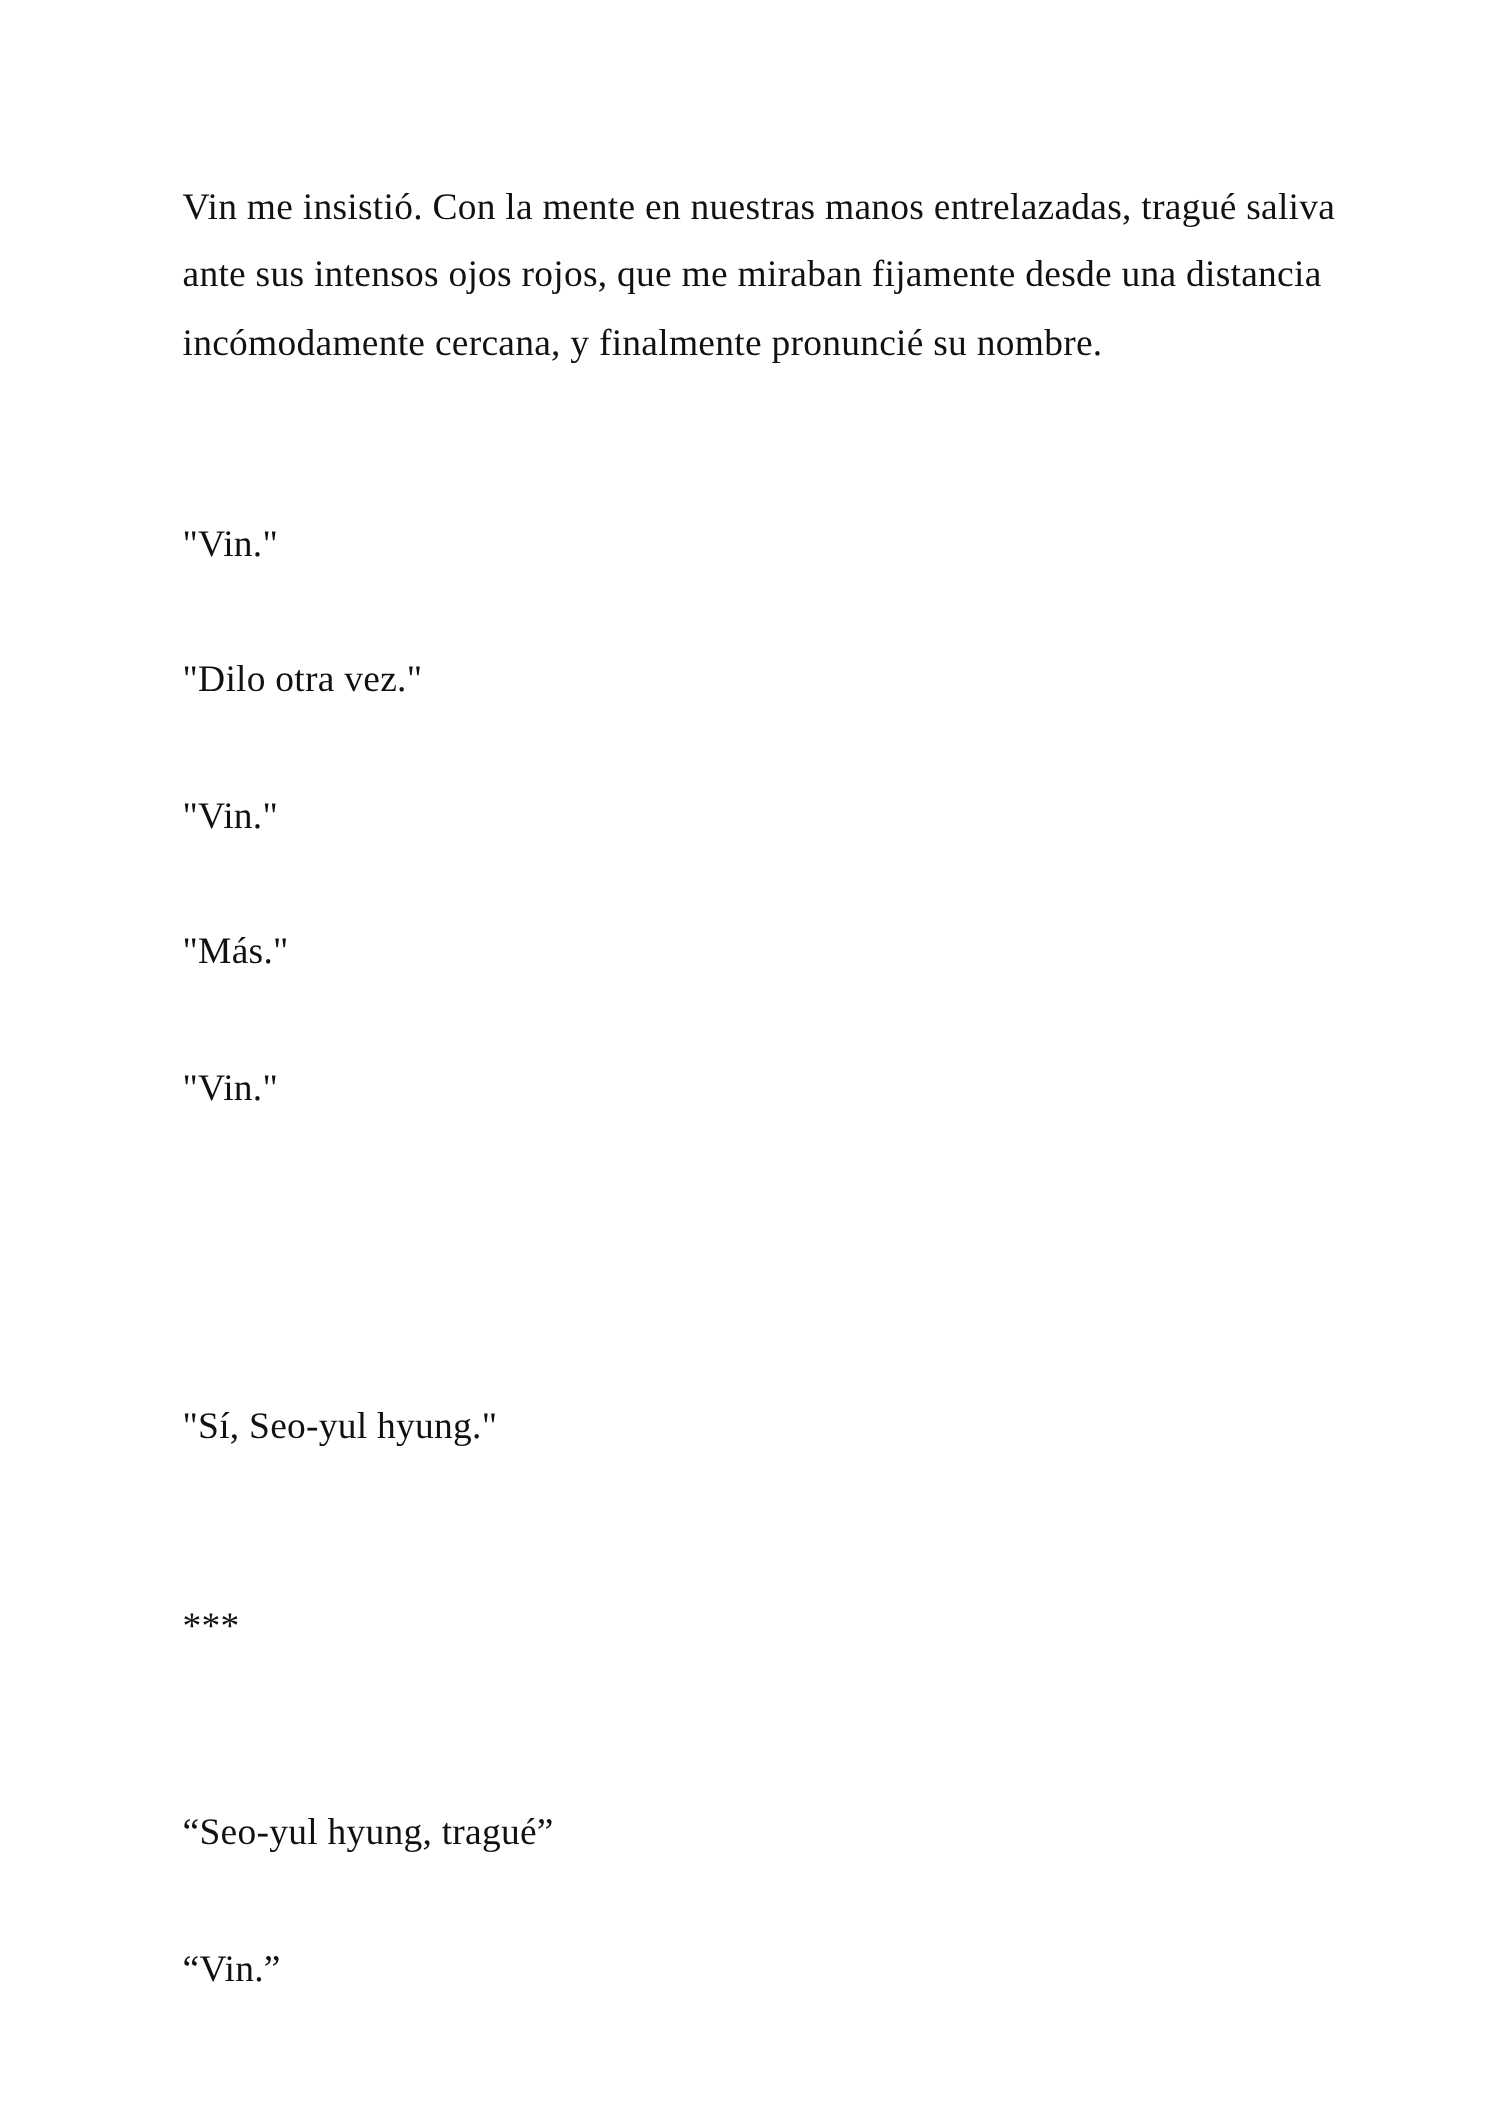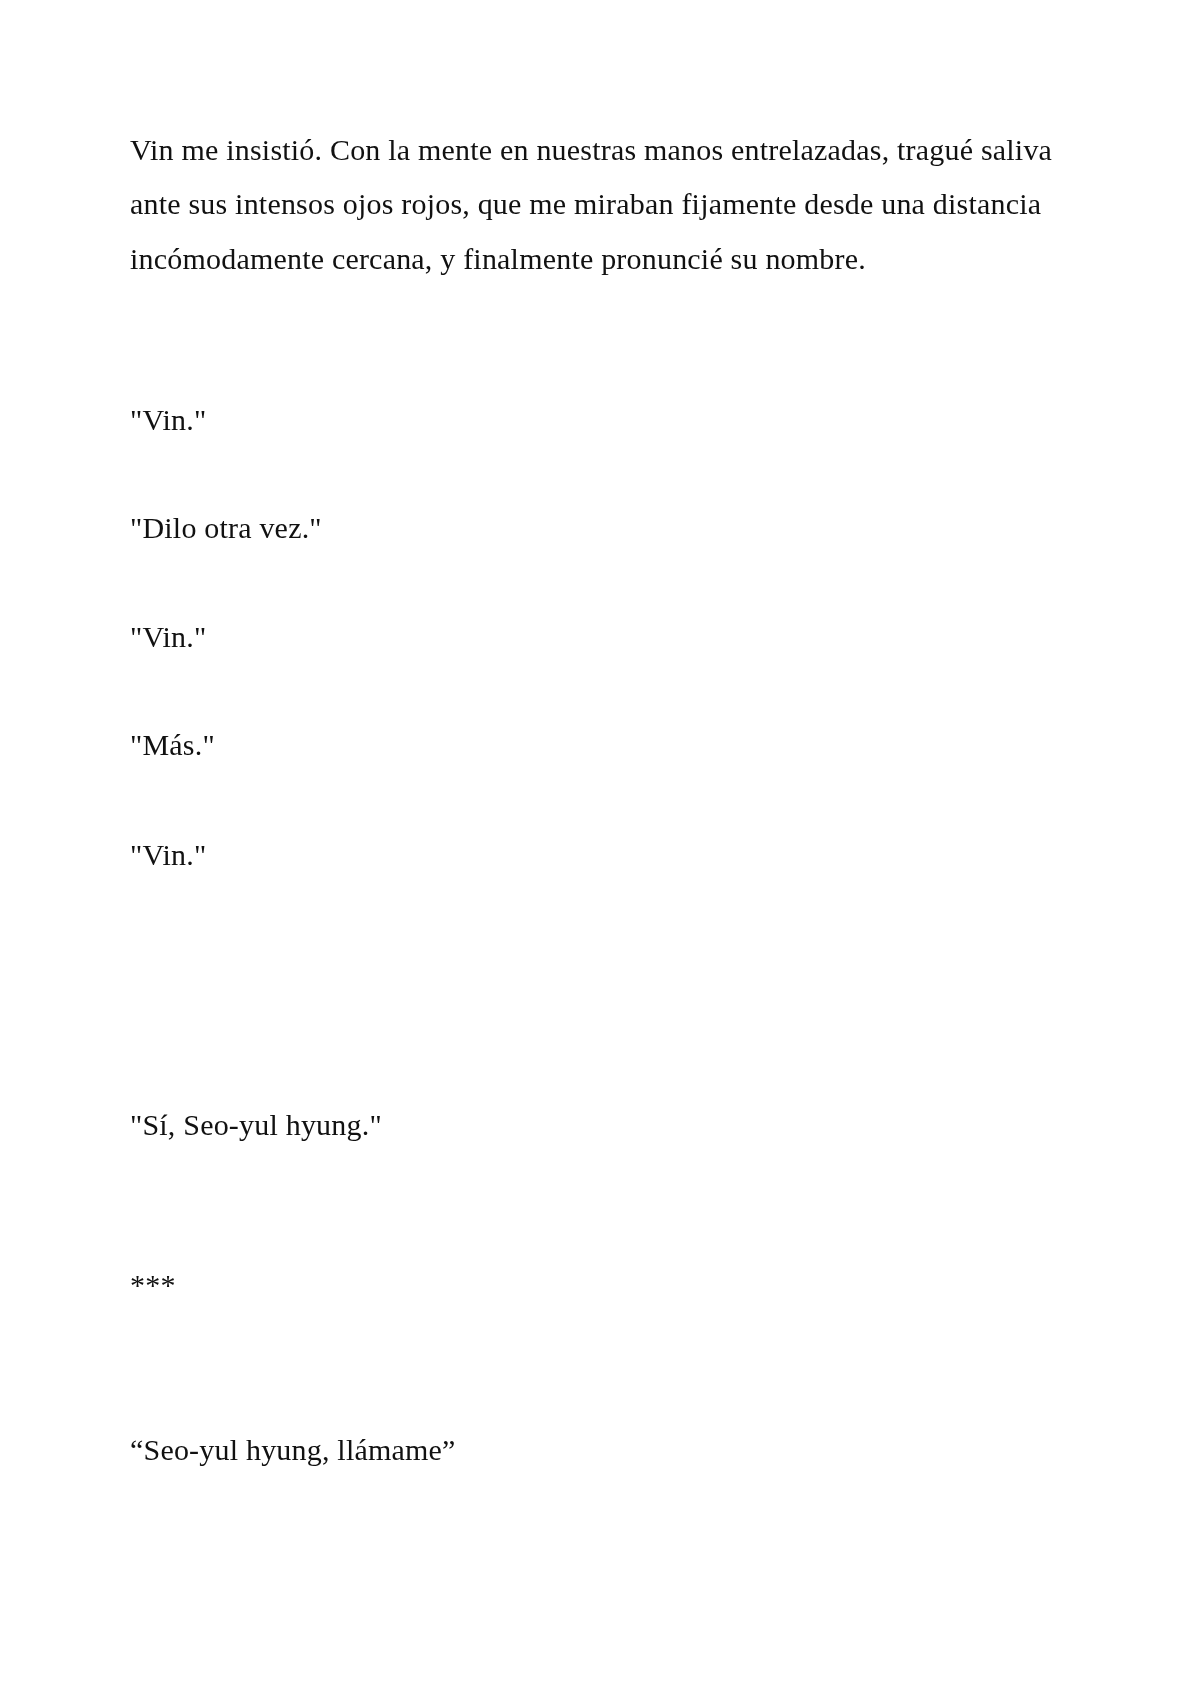--- a/index.html
+++ b/index.html
@@ -2,35 +2,36 @@
 <html><head>
 <meta charset="utf-8">
 <style>
   html, body { margin: 0; padding: 0; background: #ffffff; }
   body { width: 1200px; height: 1700px; position: relative; overflow: hidden; }
   .page { position: absolute; left: 0; top: 0; width: 1200px; height: 1700px; background: #ffffff; }
   .p {
     position: absolute;
     left: 130px;
     width: 960px;
-    margin: 0;
+    margin: 16px;
     font-family: "Liberation Serif", "DejaVu Serif", serif;
     font-size: 30px;
     line-height: 54.4px;
     color: #111111;
     letter-spacing: 0.2px;
     white-space: normal;
   }
 </style>
 </head>
 <body>
 
 <div class="page">
   <p class="p" style="top:123px; width:930px;">Vin me insistió. Con la mente en nuestras manos entrelazadas, tragué saliva ante sus intensos ojos rojos, que me miraban fijamente desde una distancia incómodamente cercana, y finalmente pronuncié su nombre.</p>
   <p class="p" style="top:393px;">"Vin."</p>
   <p class="p" style="top:501px;">"Dilo otra vez."</p>
   <p class="p" style="top:610px;">"Vin."</p>
   <p class="p" style="top:718px;">"Más."</p>
   <p class="p" style="top:828px;">"Vin."</p>
   <p class="p" style="top:1098px;">"Sí, Seo-yul hyung."</p>
   <p class="p" style="top:1258px;">***</p>
-  <p class="p" style="top:1423px;">“Seo-yul hyung, llámame”</p>
+  <p class="p" style="top:1423px;">“Seo-yul hyung, tragué”</p>
+  <p class="p" style="top:1533px;">“Vin.”</p>
 </div>
 
 </body></html>

